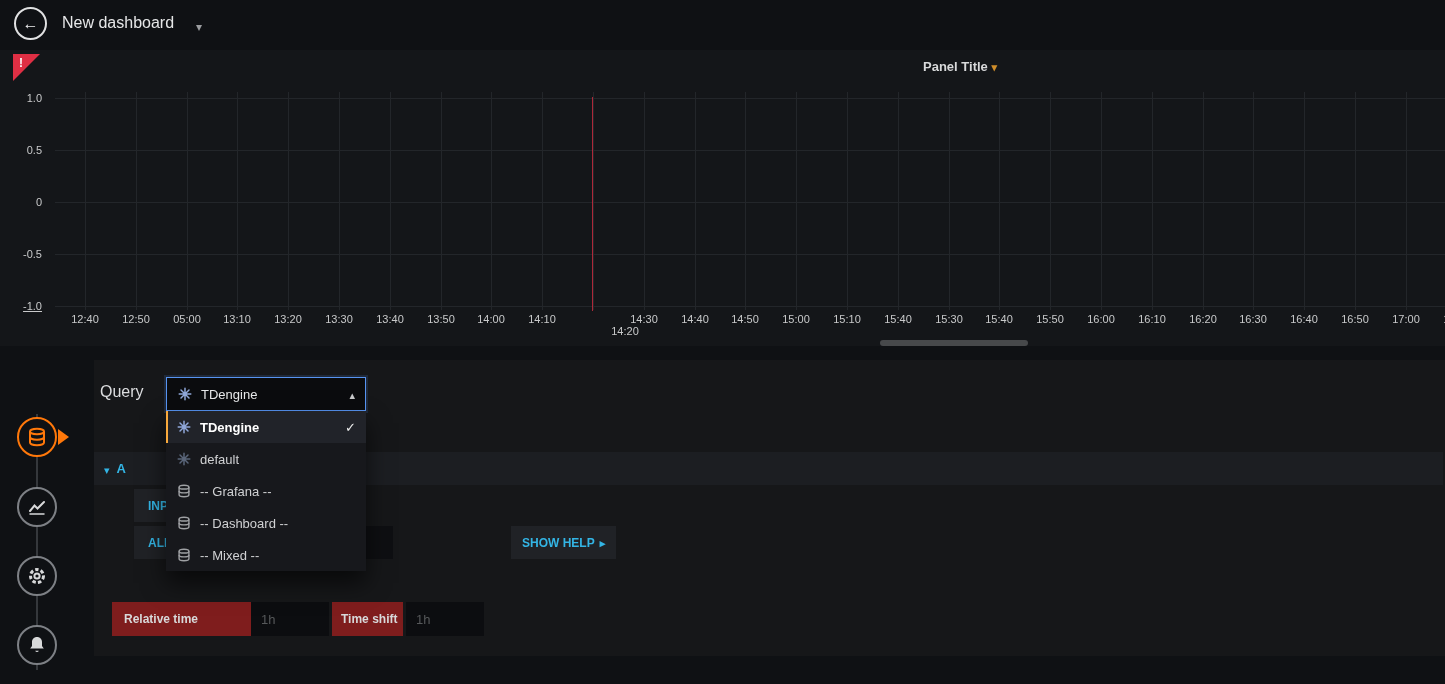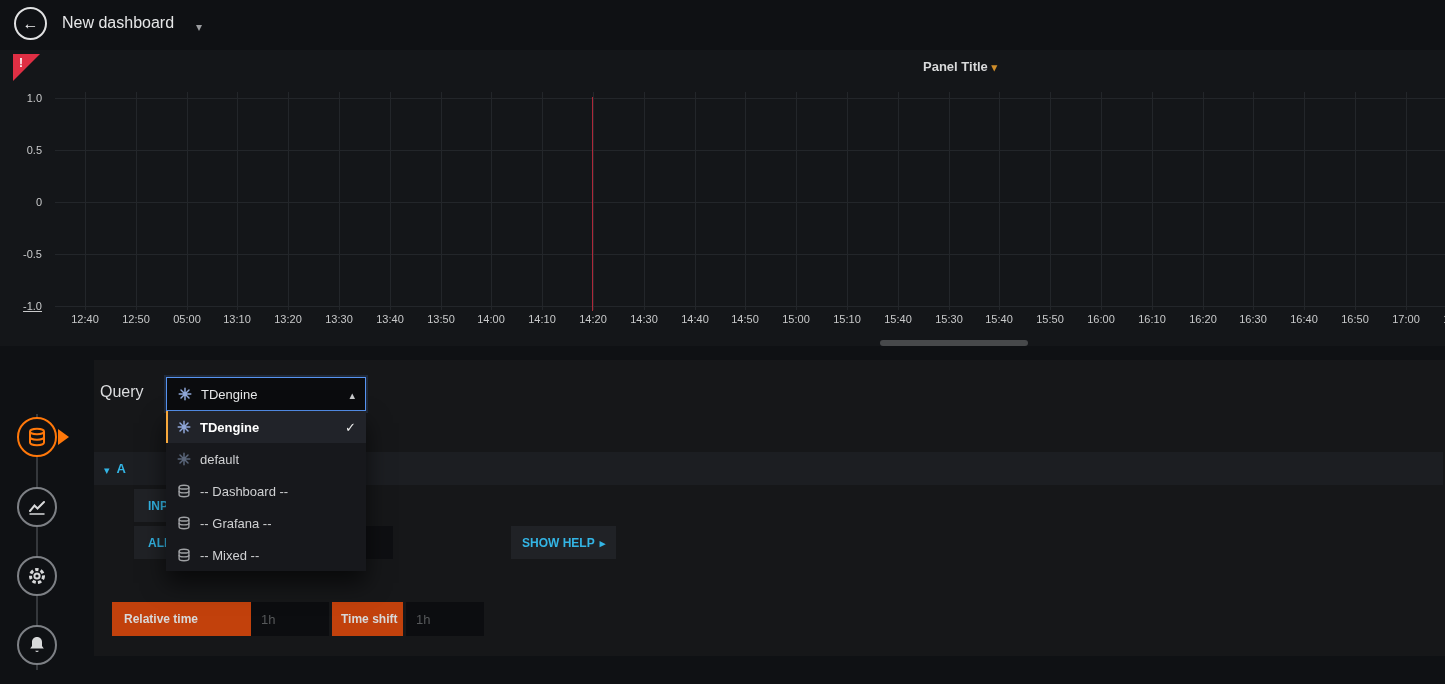--- a/index.html
+++ b/index.html
@@ -76,21 +76,21 @@
   .sql-field{position:absolute;left:229px;top:489px;width:1212px;height:33px;background:#0e0f12;
     display:flex;align-items:center;z-index:1;cursor:text;}
   .sql-text{margin-left:143px;font-size:14px;color:#85878a;white-space:pre;}
   .alias-input{position:absolute;left:229px;top:526px;width:164px;height:33px;background:#0e0f12;border:none;
     color:#d8d9da;padding:0 8px;box-sizing:border-box;z-index:1;font-family:"Liberation Sans",sans-serif;}
   .btn-blue{position:absolute;top:526px;height:33px;background:#202226;color:#33b5e5;font-weight:700;font-size:12px;
     display:flex;align-items:center;padding:0 11px;box-sizing:border-box;cursor:pointer;white-space:nowrap;z-index:1;}
   .btn-blue .tri::before{content:"\25B8";margin-left:5px;font-size:11px;color:#33b5e5;}
 
   
-  .chip-gray{position:absolute;top:602px;height:34px;background:#c2410c;color:#d8d9da;font-size:12px;font-weight:700;
+  .chip-gray{position:absolute;top:602px;height:34px;background:#7f1d1d;color:#d8d9da;font-size:12px;font-weight:700;
     display:flex;align-items:center;padding:0 10px;box-sizing:border-box;white-space:nowrap;}
   .time-input{position:absolute;top:602px;height:34px;background:#0c0d10;border:none;color:#d8d9da;
     padding:0 10px;box-sizing:border-box;font-size:13px;font-family:"Liberation Sans",sans-serif;}
   .time-input::placeholder{color:#56585a;}
 </style>
 </head>
 <body>
 
 <div id="app">
 
@@ -129,21 +129,21 @@
         <div class="xlabel" style="left: 314px;">13:30</div>
         <div class="vline" style="left: 390px;"></div>
         <div class="xlabel" style="left: 365px;">13:40</div>
         <div class="vline" style="left: 441px;"></div>
         <div class="xlabel" style="left: 416px;">13:50</div>
         <div class="vline" style="left: 491px;"></div>
         <div class="xlabel" style="left: 466px;">14:00</div>
         <div class="vline" style="left: 542px;"></div>
         <div class="xlabel" style="left: 517px;">14:10</div>
         <div class="vline" style="left: 593px;"></div>
-        <div class="xlabel" style="left: 568px;">14:20</div>
+        <div class="xlabel" style="left: 600px; margin-top: 12px;">14:20</div>
         <div class="vline" style="left: 644px;"></div>
         <div class="xlabel" style="left: 619px;">14:30</div>
         <div class="vline" style="left: 695px;"></div>
         <div class="xlabel" style="left: 670px;">14:40</div>
         <div class="vline" style="left: 745px;"></div>
         <div class="xlabel" style="left: 720px;">14:50</div>
         <div class="vline" style="left: 796px;"></div>
         <div class="xlabel" style="left: 771px;">15:00</div>
         <div class="vline" style="left: 847px;"></div>
         <div class="xlabel" style="left: 822px;">15:10</div>
@@ -246,31 +246,31 @@
         <span class="dd-label">default</span>
       </div>
       <div class="dd-item">
         <span class="dd-icon">
           <svg width="14" height="14" viewBox="0 0 20 20" fill="none" stroke="#9fa1a4" stroke-width="2">
             <ellipse cx="10" cy="4.5" rx="7" ry="2.7"></ellipse>
             <path d="M3 4.5v11c0 1.5 3.1 2.7 7 2.7s7-1.2 7-2.7v-11"></path>
             <path d="M3 10c0 1.5 3.1 2.7 7 2.7s7-1.2 7-2.7"></path>
           </svg>
         </span>
-        <span class="dd-label">-- Dashboard --</span>
+        <span class="dd-label">-- Grafana --</span>
       </div>
       <div class="dd-item">
         <span class="dd-icon">
           <svg width="14" height="14" viewBox="0 0 20 20" fill="none" stroke="#9fa1a4" stroke-width="2">
             <ellipse cx="10" cy="4.5" rx="7" ry="2.7"></ellipse>
             <path d="M3 4.5v11c0 1.5 3.1 2.7 7 2.7s7-1.2 7-2.7v-11"></path>
             <path d="M3 10c0 1.5 3.1 2.7 7 2.7s7-1.2 7-2.7"></path>
           </svg>
         </span>
-        <span class="dd-label">-- Grafana --</span>
+        <span class="dd-label">-- Dashboard --</span>
       </div>
       <div class="dd-item">
         <span class="dd-icon">
           <svg width="14" height="14" viewBox="0 0 20 20" fill="none" stroke="#9fa1a4" stroke-width="2">
             <ellipse cx="10" cy="4.5" rx="7" ry="2.7"></ellipse>
             <path d="M3 4.5v11c0 1.5 3.1 2.7 7 2.7s7-1.2 7-2.7v-11"></path>
             <path d="M3 10c0 1.5 3.1 2.7 7 2.7s7-1.2 7-2.7"></path>
           </svg>
         </span>
         <span class="dd-label">-- Mixed --</span>

